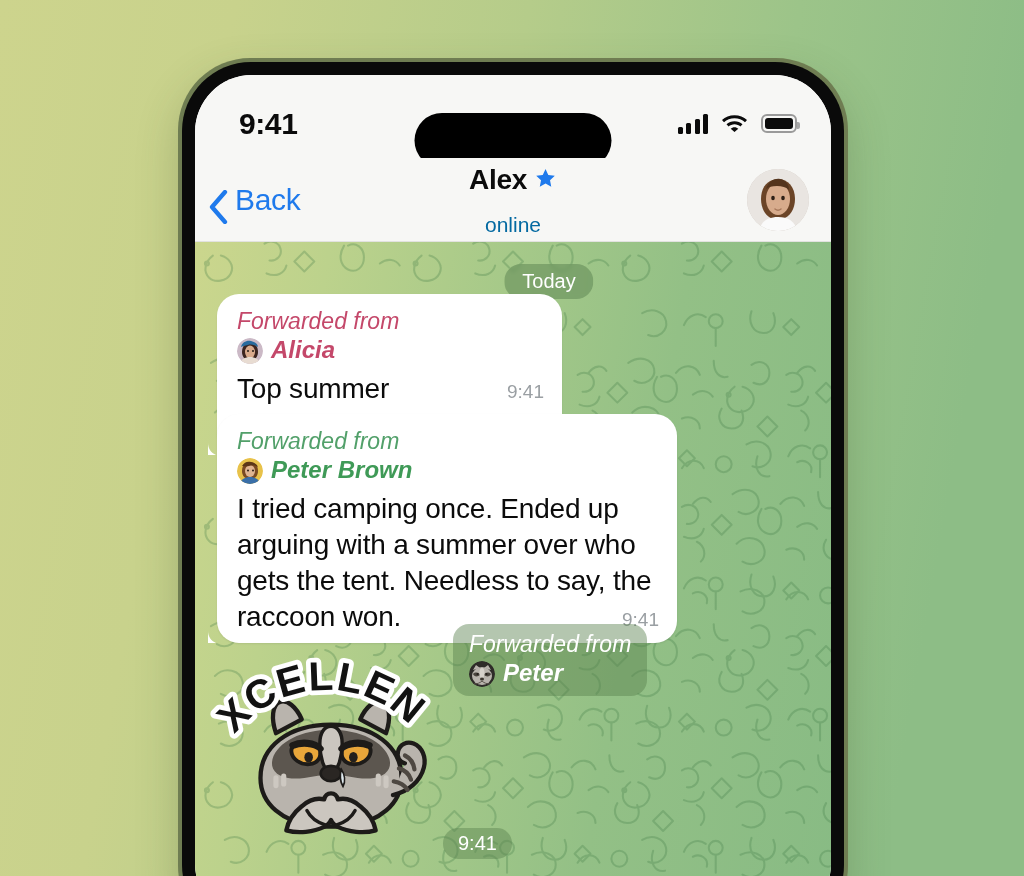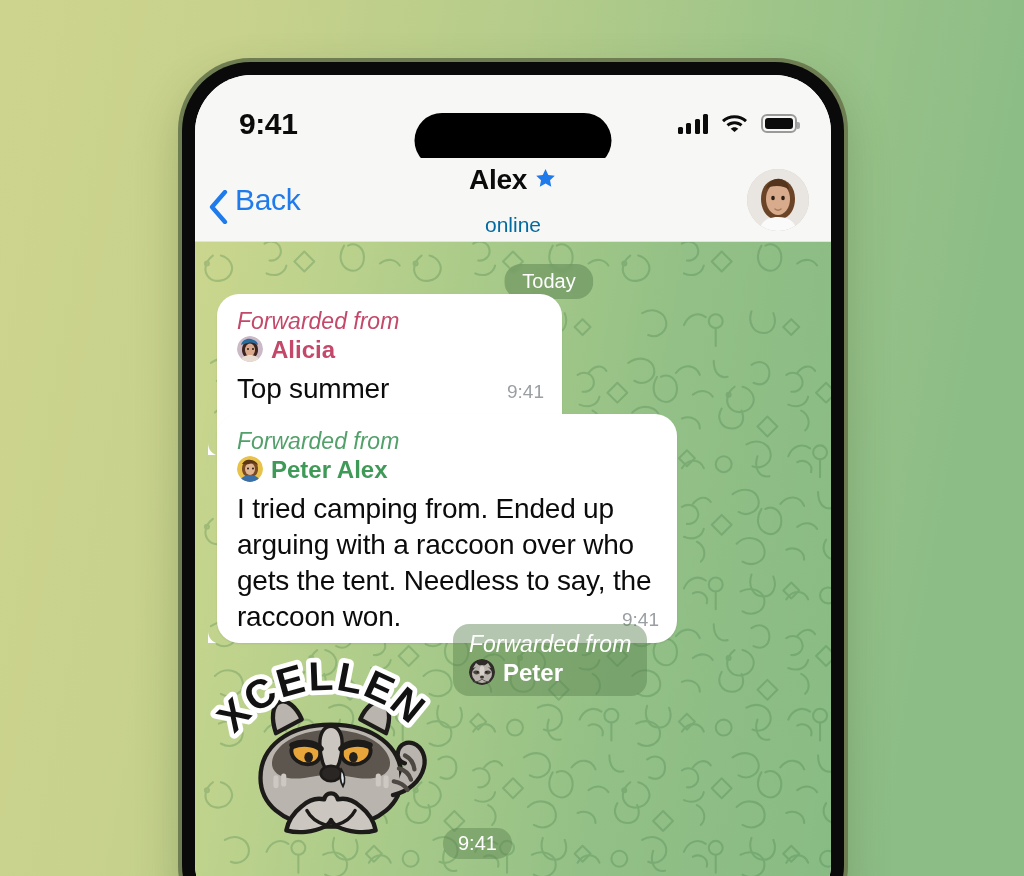--- a/index.html
+++ b/index.html
@@ -106,21 +106,21 @@
     margin-left:36px;
   }
 
   
   .bubble{
     position:absolute; background:#fff; border-radius:22px;
     padding:14px 18px 12px 20px;
     box-shadow:0 1px 2px rgba(0,0,0,.08);
   }
   .fwd-label{ font-size:23px; line-height:1.15;font-style:italic; }
-  .fwd-name-row{ display:flex; align-items:flex-start; gap:8px; margin-top:2px; }
+  .fwd-name-row{ display:flex; align-items:flex-end; gap:8px; margin-top:2px;font-style:italic; }
   .fwd-avatar{ width:26px; height:26px; border-radius:50%; overflow:hidden; flex:none; position:relative; }
   .fwd-name{ font-size:24px; font-weight:bold; }
   .msg-text{
     font-size:28px; color:#0b0b0b; line-height:1.28; margin-top:7px;
     letter-spacing:-.2px;
   }
   .msg-time{ font-size:19px; color:#9a9fa3; }
   .tail{
     position:absolute; left:-9px; bottom:0; width:22px; height:24px;
   }
@@ -332,23 +332,23 @@
                 <rect width="26" height="26" fill="#e8c24a"></rect>
                 <path d="M5 13c0-6 3.5-9 8-9s8 3 8 9c0 5-3 8-8 8s-8-3-8-8z" fill="#7a4a22"></path>
                 <ellipse cx="13" cy="13" rx="5" ry="6" fill="#e0b591"></ellipse>
                 <path d="M5 8c2-4 6-5 9-4s6 2 7 5c-3-2-6-2-9-1s-6 0-7 0z" fill="#5c3617"></path>
                 <circle cx="11" cy="12.5" r="1" fill="#2a1d12"></circle>
                 <circle cx="16" cy="12.5" r="1" fill="#2a1d12"></circle>
                 <path d="M3 26c1-5 5-7 10-7s9 2 10 7z" fill="#3a6fa8"></path>
               </g>
             </svg>
           </span>
-          <span class="fwd-name">Peter Alex</span>
+          <span class="fwd-name">Peter Brown</span>
         </div>
-        <div class="msg-text">I tried camping from. Ended up arguing with a raccoon over who gets the tent. Needless to say, the raccoon won.</div>
+        <div class="msg-text">I tried camping once. Ended up arguing with a summer over who gets the tent. Needless to say, the raccoon won.</div>
         <span class="msg-time" id="peter-time">9:41</span>
         <svg class="tail" viewBox="0 0 22 24">
           <path d="M22 24H8C3 22 0 17 0 12v12z" fill="#fff"></path>
         </svg>
       </div>
 
       <div id="fwd-rocky">
         <div class="fwd-label">Forwarded from</div>
         <div class="fwd-name-row">
           <span class="fwd-avatar">

